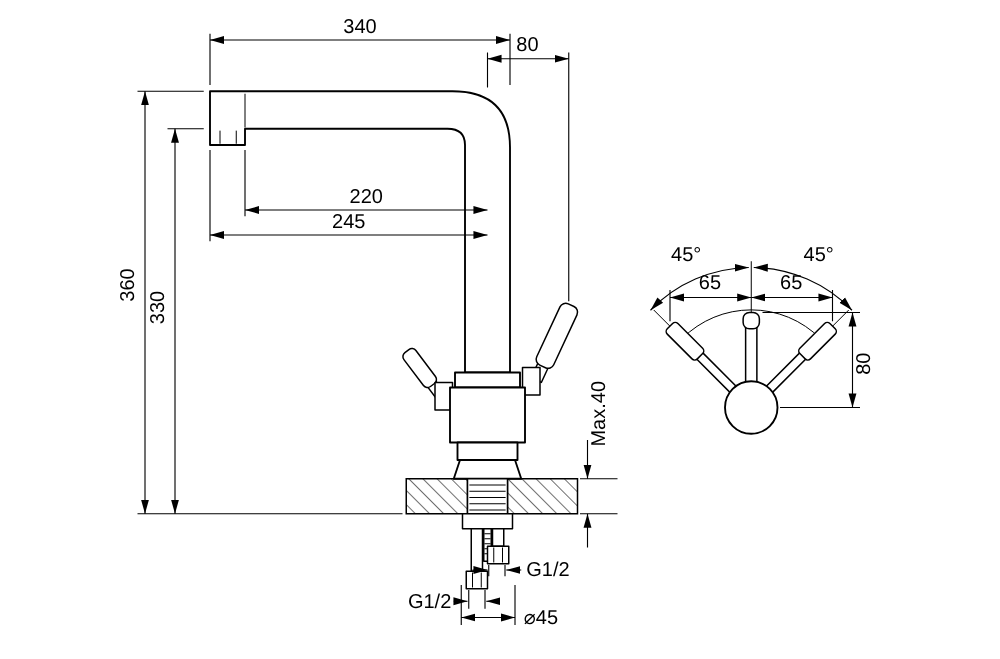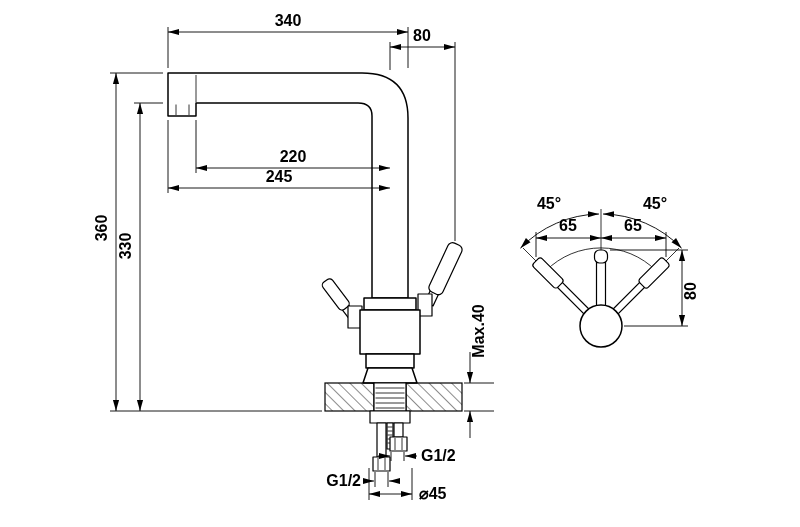--- a/index.html
+++ b/index.html
@@ -1,17 +1,17 @@
 <!DOCTYPE html>
 <html><head>
 <meta charset="utf-8">
 <title>Faucet Technical Drawing</title>
 <style>
   html,body{margin:0;padding:0;background:#fff;}
-  .page{width:800px;height:527px;background:#fff;position:relative;overflow:hidden;font-weight:bold;}
+  .page{width:800px;height:527px;background:#fff;position:relative;overflow:hidden;}
   svg{display:block;}
   .outline{fill:#fff;stroke:#000;stroke-width:1.5;stroke-linejoin:round;}
   .part{fill:#fff;stroke:#000;stroke-width:1.2;stroke-linejoin:round;}
   .detail{stroke:#000;stroke-width:.8;fill:none;}
   .dim{stroke:#000;stroke-width:.9;fill:none;}
   .cl{stroke:#000;stroke-width:.8;fill:none;}
   .dimtext{font-family:"Liberation Sans",sans-serif;font-size:16px;fill:#000;}
 </style>
 </head>
 <body>

